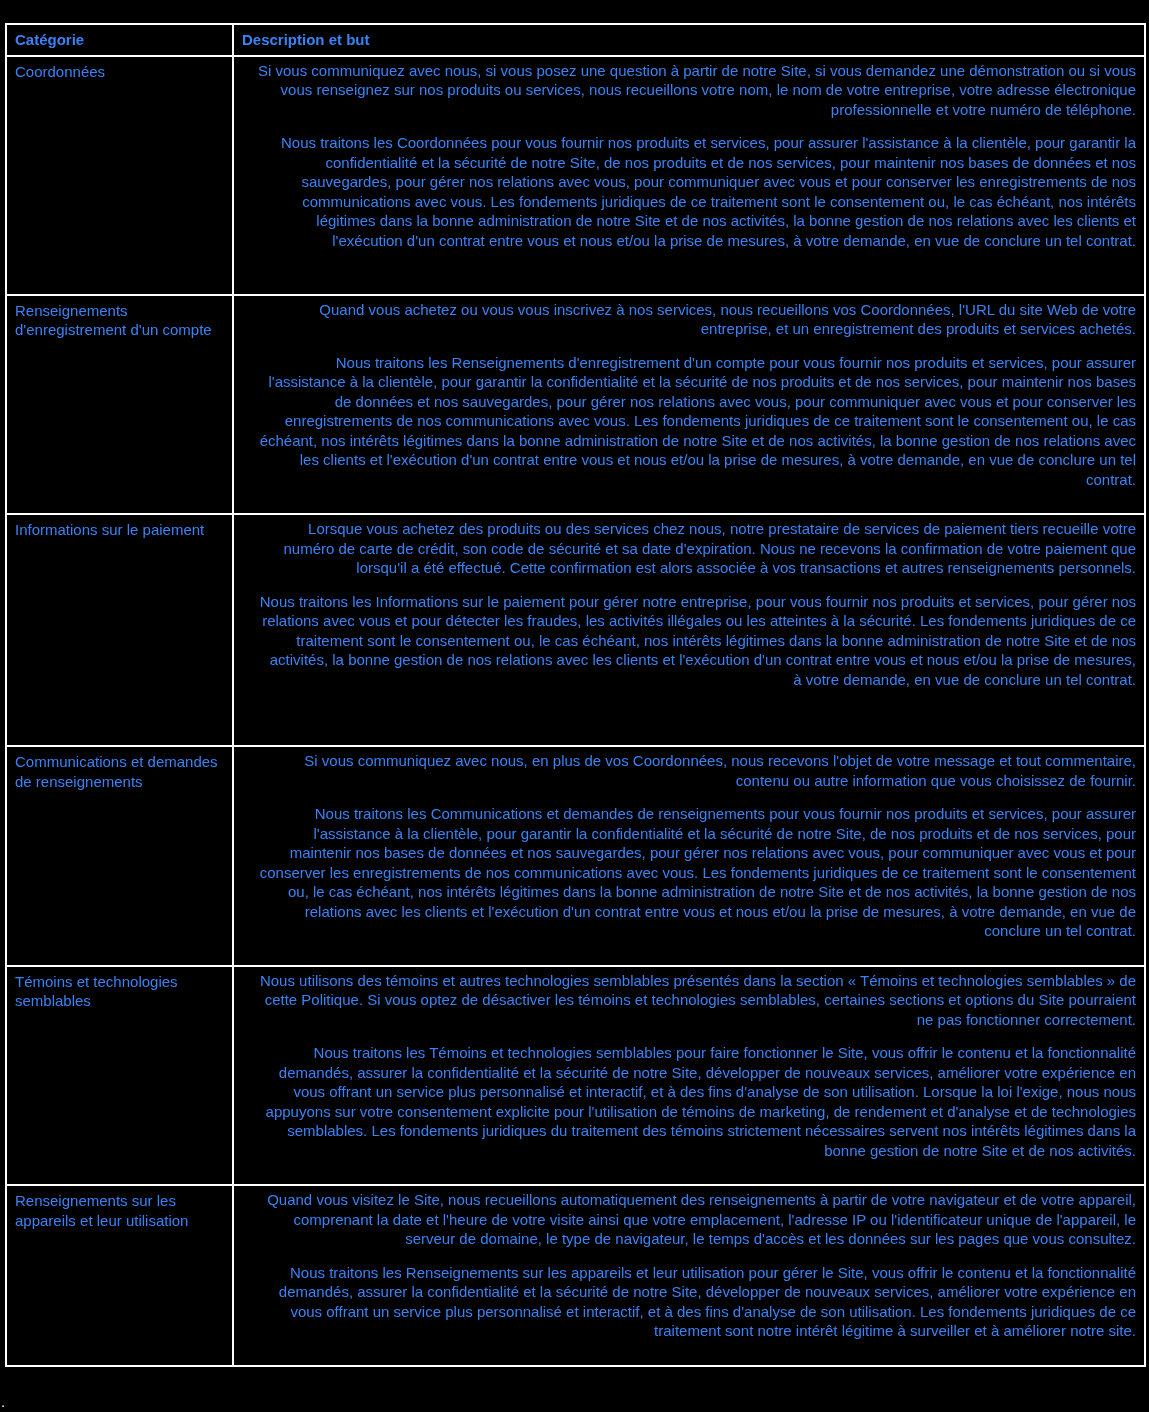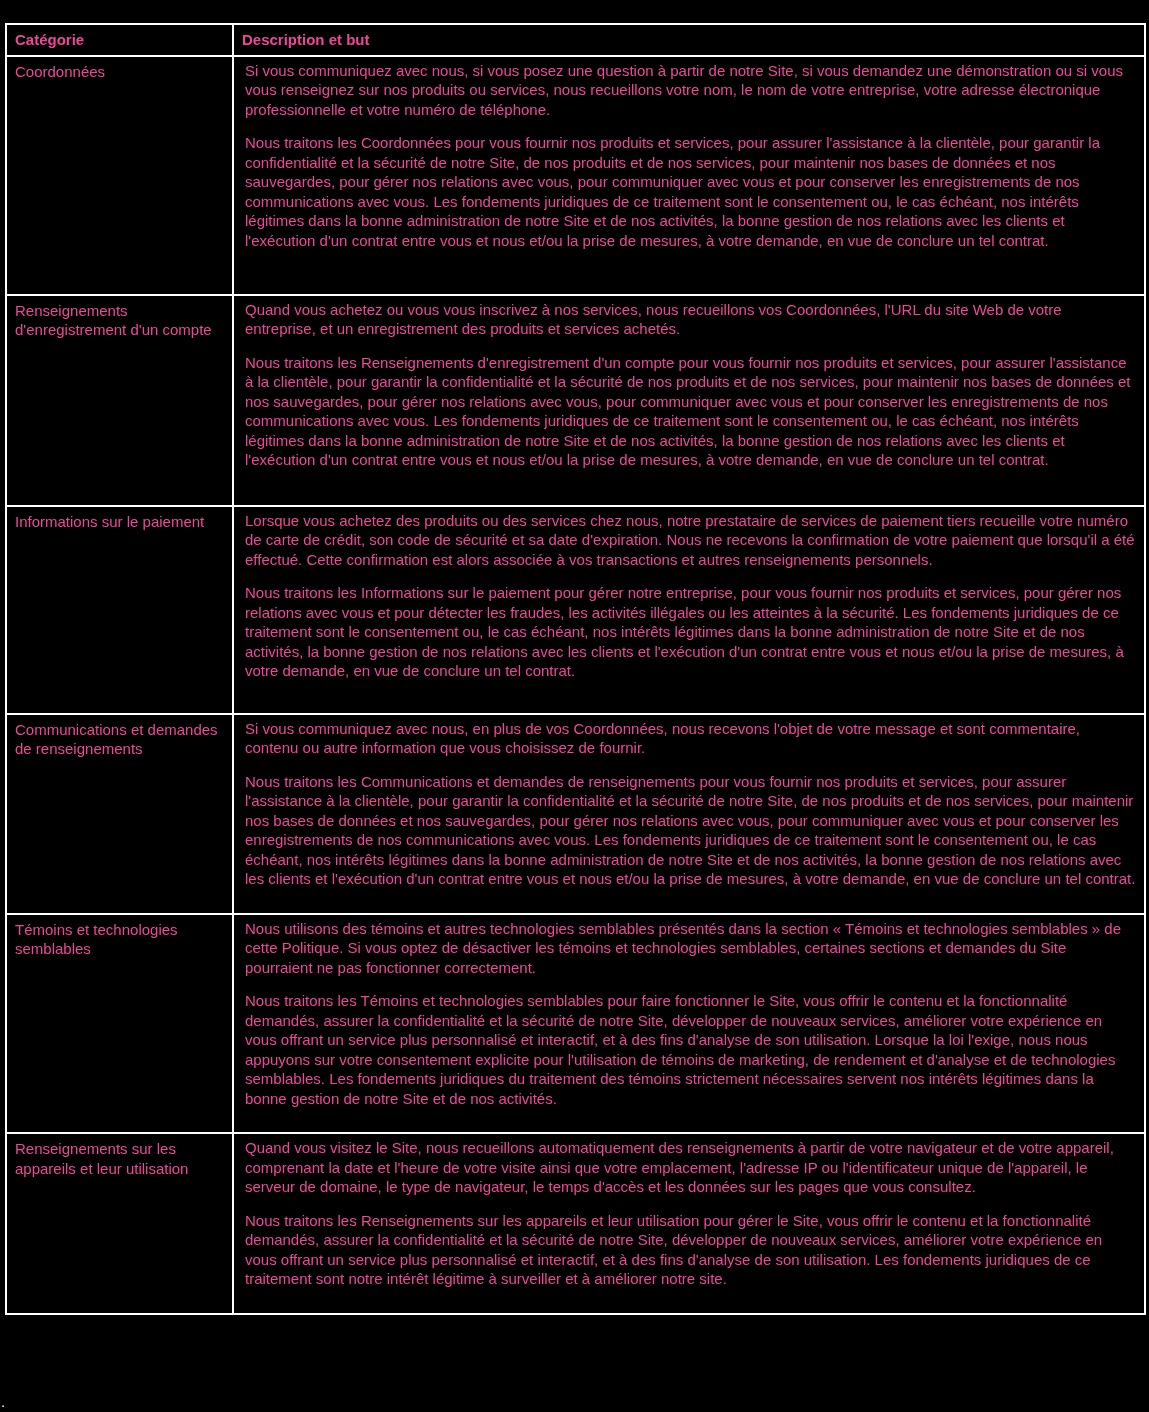--- a/index.html
+++ b/index.html
@@ -23,40 +23,41 @@
     table-layout: fixed;
   }
   col.col-cat  { width: 227px; }
   col.col-desc { width: 912px; }
   th, td {
     border: 2px solid #ffffff;
     vertical-align: top;
     text-align: left;
     font-size: 15px;
     line-height: 19.5px;
-    color: #ec4899;
+    color: #3b82f6;
   }
   th {
     font-weight: 700;
     padding: 5px 8px 5px 8px;
     font-size: 15px;
   }
   td {
     font-weight: 400;
     padding: 4px 8px 24px 8px;
   }
   td.cat { padding-top: 5px; }
   td.desc p {
-    margin: 0 0 14px 3px;
+    margin: 0 0 14px 16px;
+    text-align: right;
   }
   td.desc p:last-child { margin-bottom: 0; }
   tr.r-header { height: 31px; }
   tr.r-0 { height: 239px; }
   tr.r-1 { height: 211px; }
-  tr.r-2 { height: 208px; }
+  tr.r-2 { height: 232px; }
   tr.r-3 { height: 192px; }
   tr.r-4 { height: 169px; }
   tr.r-5 { height: 174px; }
   .stray-dot {
     position: absolute;
     left: 1px;
     top: 1392px;
     font-size: 15px;
     line-height: 19px;
     color: #ffffff;
@@ -94,28 +95,28 @@
     <tr class="r-2">
       <td class="cat">Informations sur le paiement</td>
       <td class="desc">
         <p>Lorsque vous achetez des produits ou des services chez nous, notre prestataire de services de paiement tiers recueille votre numéro de carte de crédit, son code de sécurité et sa date d'expiration. Nous ne recevons la confirmation de votre paiement que lorsqu'il a été effectué. Cette confirmation est alors associée à vos transactions et autres renseignements personnels.</p>
         <p>Nous traitons les Informations sur le paiement pour gérer notre entreprise, pour vous fournir nos produits et services, pour gérer nos relations avec vous et pour détecter les fraudes, les activités illégales ou les atteintes à la sécurité. Les fondements juridiques de ce traitement sont le consentement ou, le cas échéant, nos intérêts légitimes dans la bonne administration de notre Site et de nos activités, la bonne gestion de nos relations avec les clients et l'exécution d'un contrat entre vous et nous et/ou la prise de mesures, à votre demande, en vue de conclure un tel contrat.</p>
       </td>
     </tr>
     <tr class="r-3">
       <td class="cat">Communications et demandes de renseignements</td>
       <td class="desc">
-        <p>Si vous communiquez avec nous, en plus de vos Coordonnées, nous recevons l'objet de votre message et sont commentaire, contenu ou autre information que vous choisissez de fournir.</p>
+        <p>Si vous communiquez avec nous, en plus de vos Coordonnées, nous recevons l'objet de votre message et tout commentaire, contenu ou autre information que vous choisissez de fournir.</p>
         <p>Nous traitons les Communications et demandes de renseignements pour vous fournir nos produits et services, pour assurer l'assistance à la clientèle, pour garantir la confidentialité et la sécurité de notre Site, de nos produits et de nos services, pour maintenir nos bases de données et nos sauvegardes, pour gérer nos relations avec vous, pour communiquer avec vous et pour conserver les enregistrements de nos communications avec vous. Les fondements juridiques de ce traitement sont le consentement ou, le cas échéant, nos intérêts légitimes dans la bonne administration de notre Site et de nos activités, la bonne gestion de nos relations avec les clients et l'exécution d'un contrat entre vous et nous et/ou la prise de mesures, à votre demande, en vue de conclure un tel contrat.</p>
       </td>
     </tr>
     <tr class="r-4">
       <td class="cat">Témoins et technologies semblables</td>
       <td class="desc">
-        <p>Nous utilisons des témoins et autres technologies semblables présentés dans la section « Témoins et technologies semblables » de cette Politique. Si vous optez de désactiver les témoins et technologies semblables, certaines sections et demandes du Site pourraient ne pas fonctionner correctement.</p>
+        <p>Nous utilisons des témoins et autres technologies semblables présentés dans la section « Témoins et technologies semblables » de cette Politique. Si vous optez de désactiver les témoins et technologies semblables, certaines sections et options du Site pourraient ne pas fonctionner correctement.</p>
         <p>Nous traitons les Témoins et technologies semblables pour faire fonctionner le Site, vous offrir le contenu et la fonctionnalité demandés, assurer la confidentialité et la sécurité de notre Site, développer de nouveaux services, améliorer votre expérience en vous offrant un service plus personnalisé et interactif, et à des fins d'analyse de son utilisation. Lorsque la loi l'exige, nous nous appuyons sur votre consentement explicite pour l'utilisation de témoins de marketing, de rendement et d'analyse et de technologies semblables. Les fondements juridiques du traitement des témoins strictement nécessaires servent nos intérêts légitimes dans la bonne gestion de notre Site et de nos activités.</p>
       </td>
     </tr>
     <tr class="r-5">
       <td class="cat">Renseignements sur les appareils et leur utilisation</td>
       <td class="desc">
         <p>Quand vous visitez le Site, nous recueillons automatiquement des renseignements à partir de votre navigateur et de votre appareil, comprenant la date et l'heure de votre visite ainsi que votre emplacement, l'adresse IP ou l'identificateur unique de l'appareil, le serveur de domaine, le type de navigateur, le temps d'accès et les données sur les pages que vous consultez.</p>
         <p>Nous traitons les Renseignements sur les appareils et leur utilisation pour gérer le Site, vous offrir le contenu et la fonctionnalité demandés, assurer la confidentialité et la sécurité de notre Site, développer de nouveaux services, améliorer votre expérience en vous offrant un service plus personnalisé et interactif, et à des fins d'analyse de son utilisation. Les fondements juridiques de ce traitement sont notre intérêt légitime à surveiller et à améliorer notre site.</p>
       </td>
     </tr>

